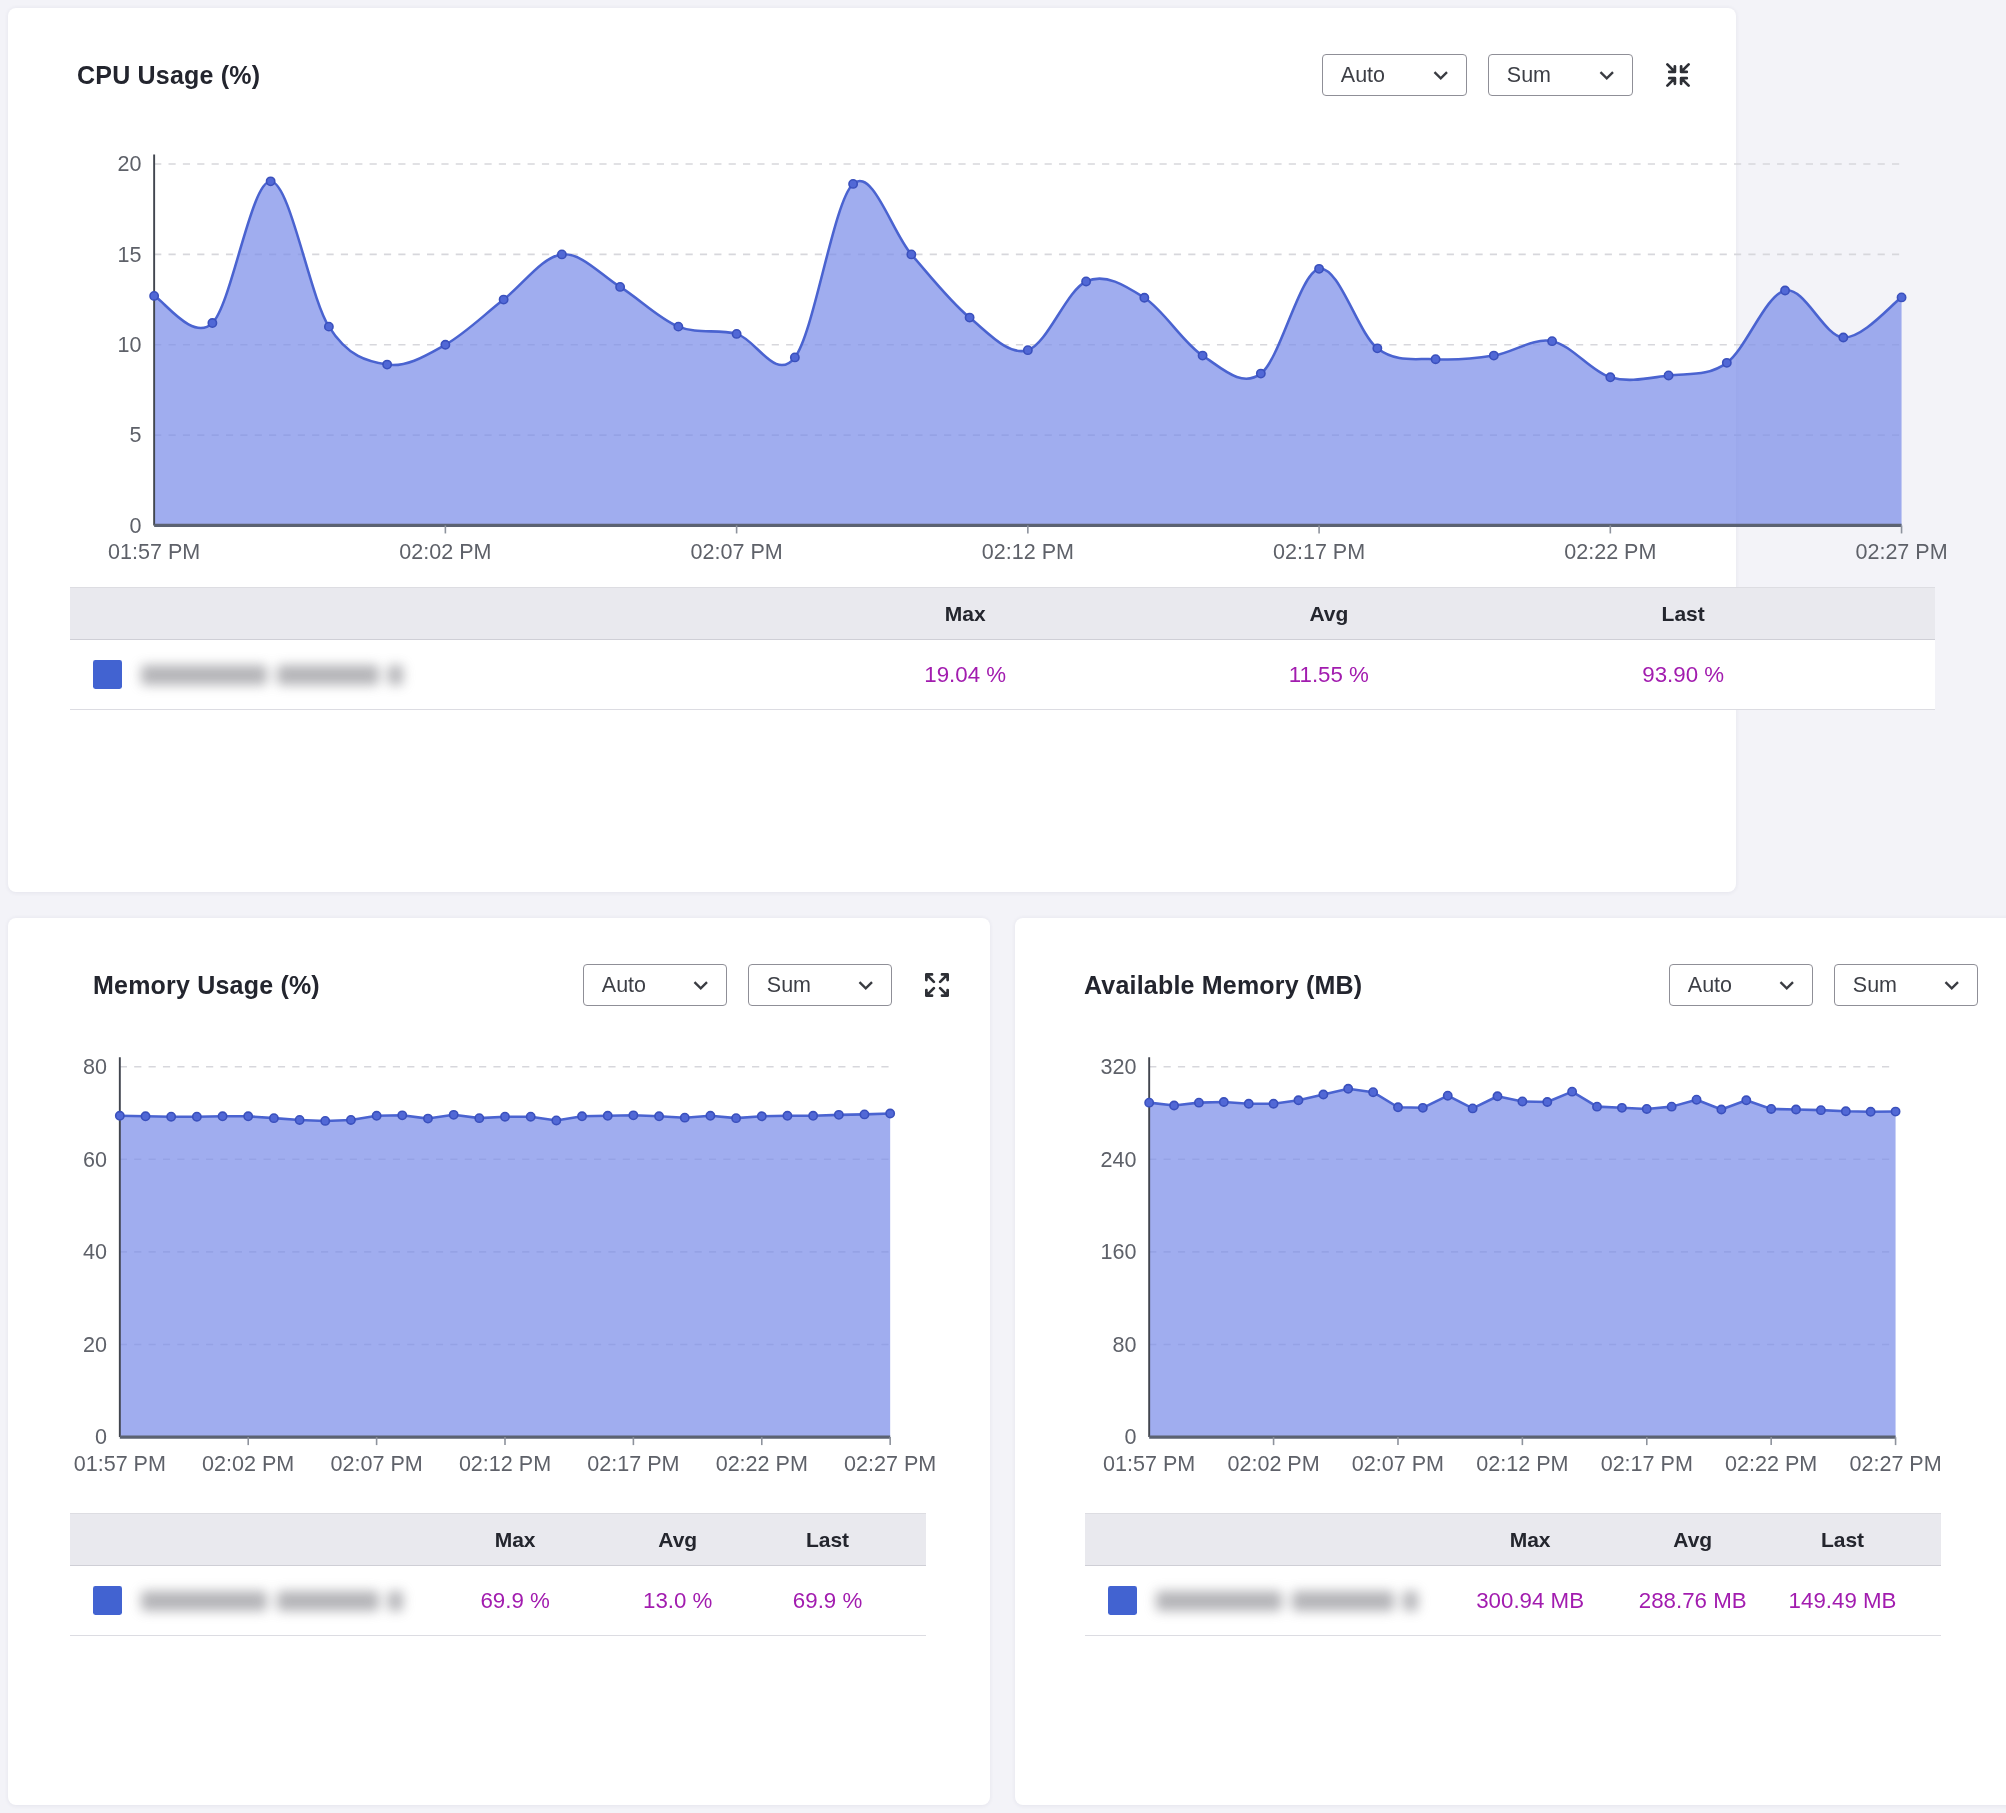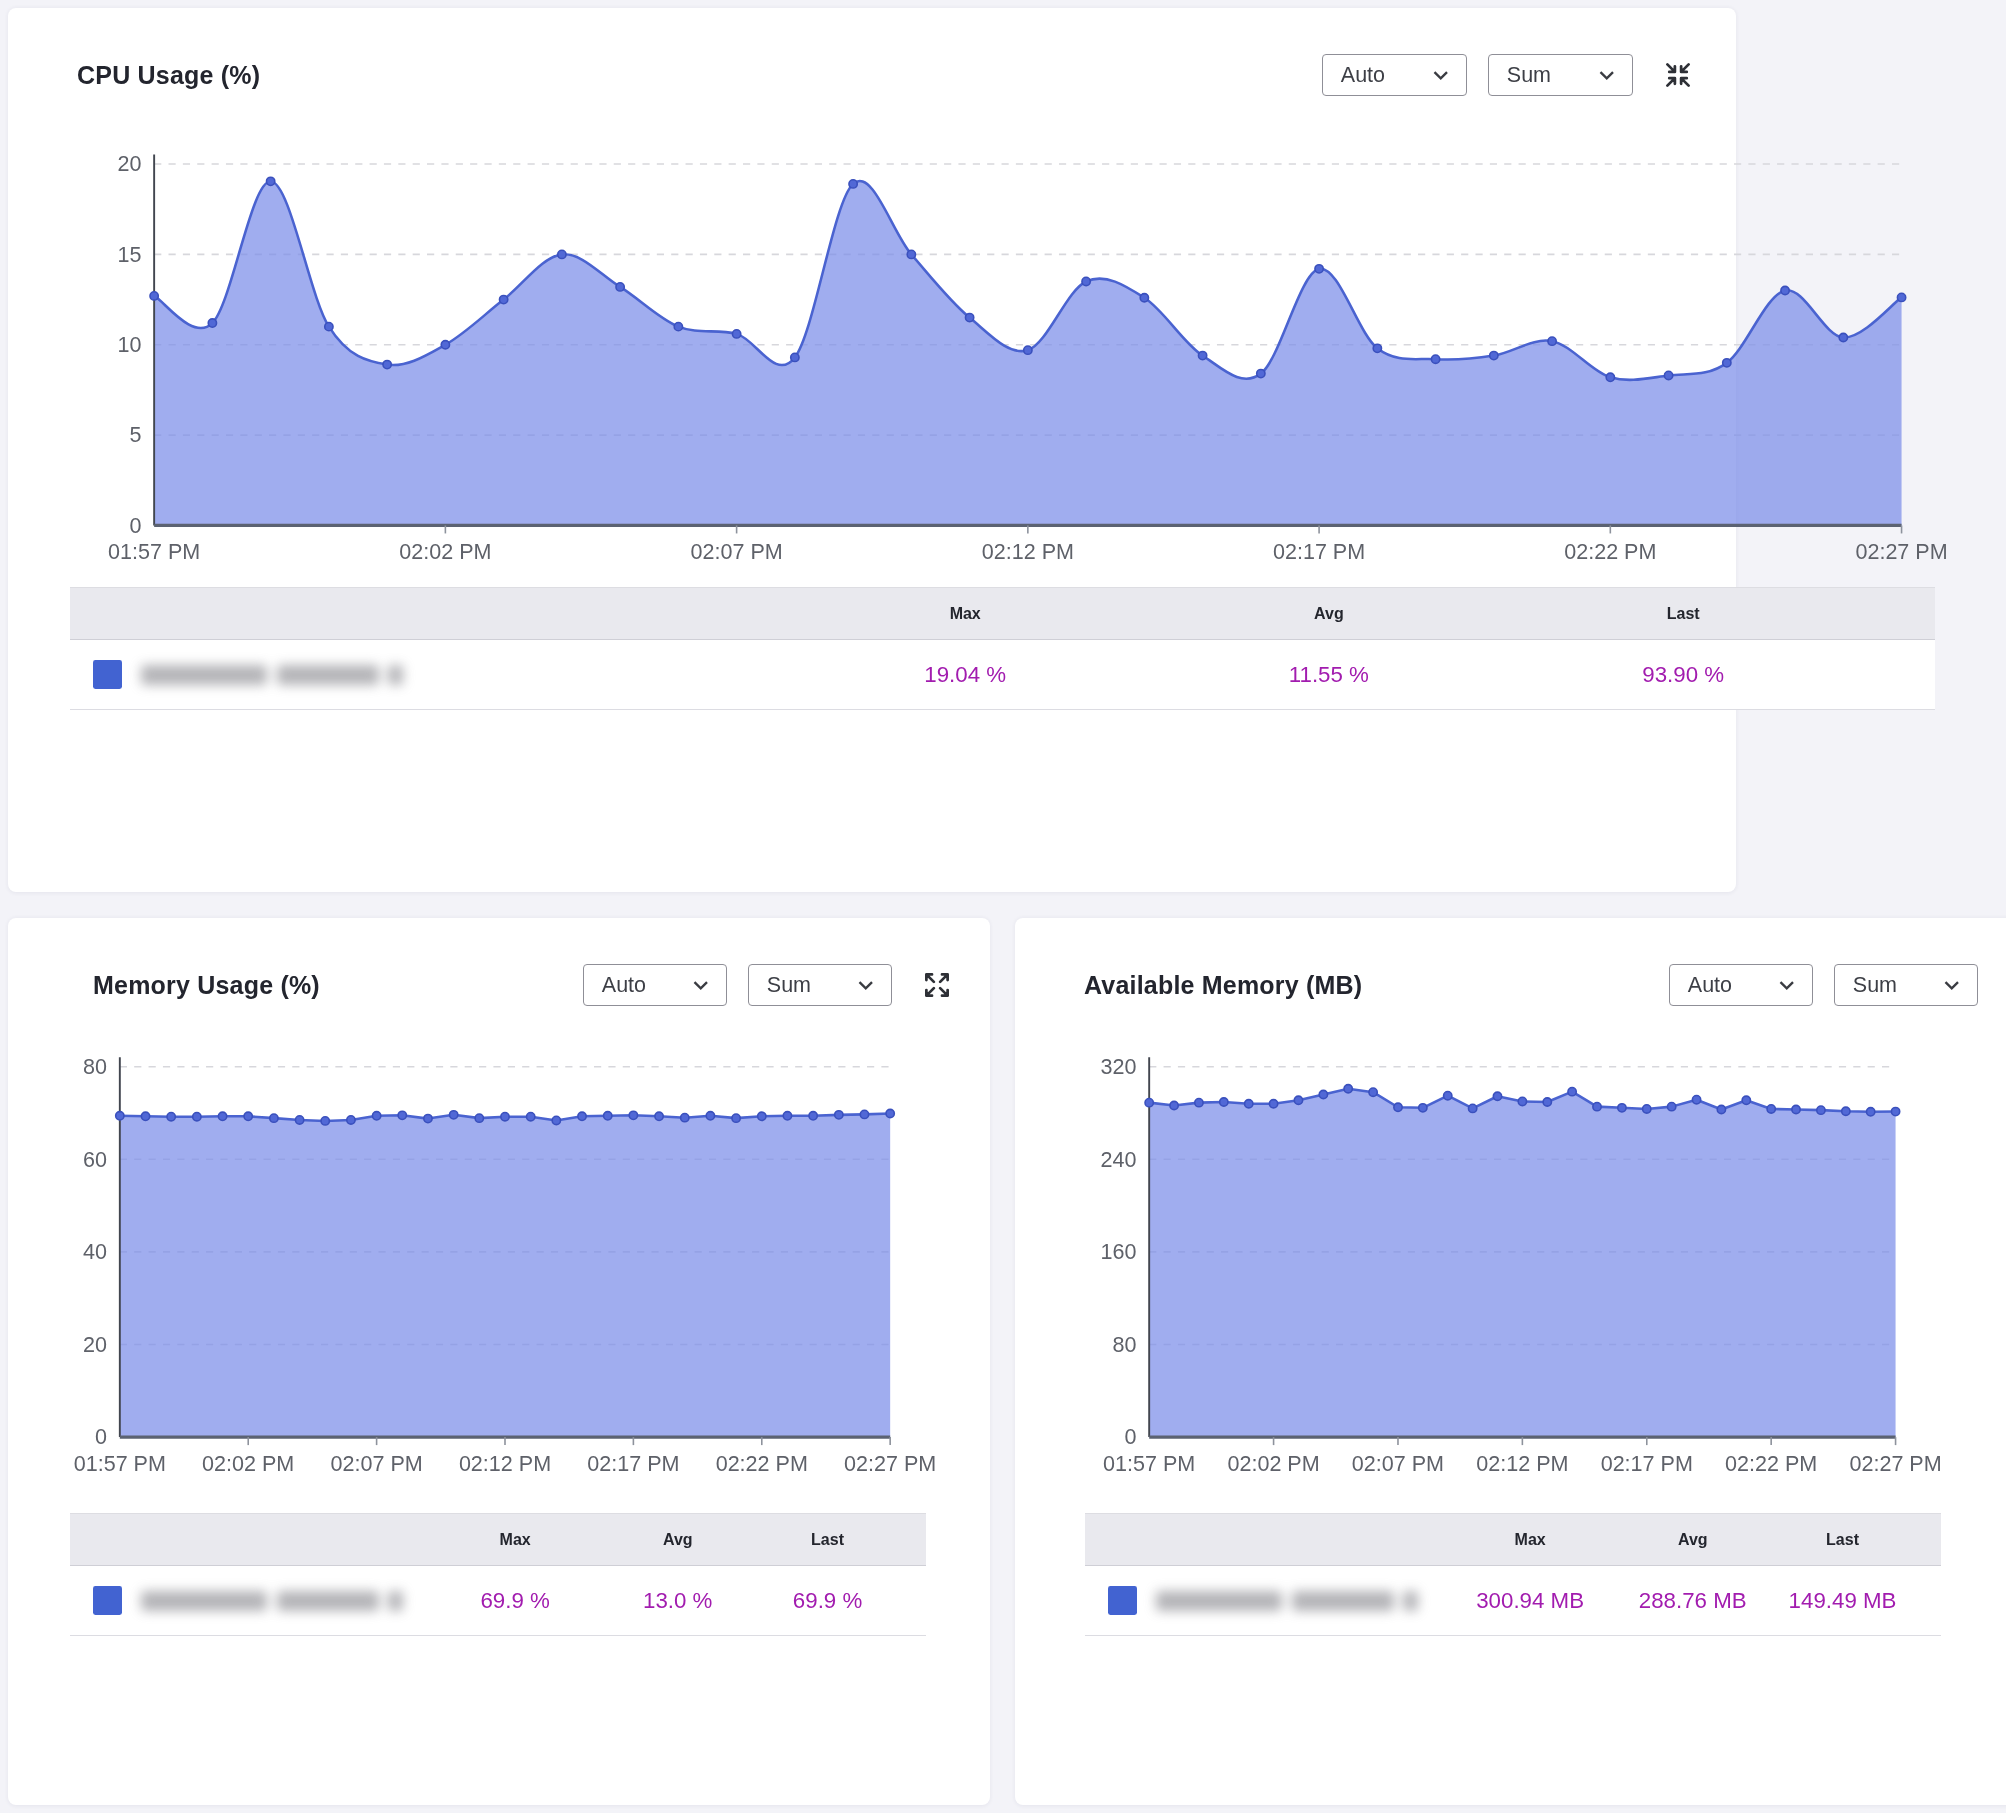--- a/index.html
+++ b/index.html
@@ -58,21 +58,21 @@
   .baseline { stroke:#5b6272; stroke-width:4; }
   .dot { fill:#5168d6; stroke:#3a50bd; stroke-width:2; }
 
   table.stats { position:absolute; border-collapse:collapse; table-layout:fixed; }
   #table-cpu   { left:62px; top:579px; width:1865px; }
   #table-mem   { left:62px; top:595px; width:856px; }
   #table-avail { left:70px; top:595px; width:856px; }
   table.stats thead th {
     background:#e9e9ee;
     height:49px;
-    font-size:16px; font-weight:700; color:#24262e;
+    font-size:21px; font-weight:700; color:#24262e;
     text-align:center;
     border-top:1.6px solid #dddde2;
     border-bottom:1.6px solid #cfcfd6;
   }
   table.stats tbody td {
     background:#fff; height:67px;
     font-size:22.3px; color:#a21caf; text-align:center;
     border-bottom:1.6px solid #dcdce2;
   }
   td.namecell, th.namecell { text-align:left; }

